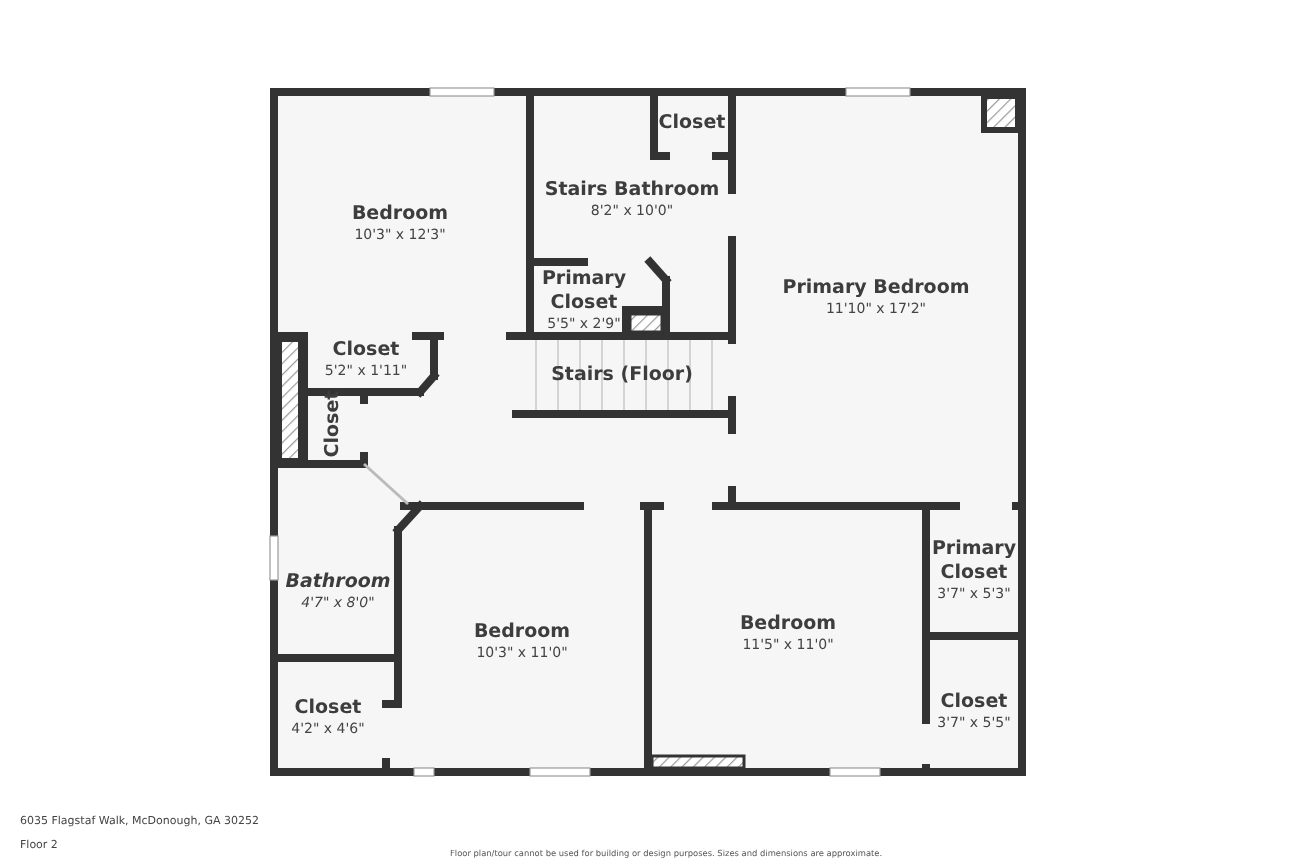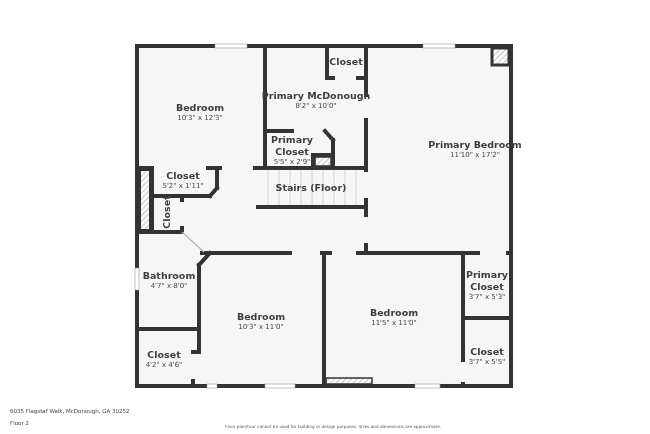--- a/index.html
+++ b/index.html
@@ -113,46 +113,46 @@
     <line x1="345" y1="170" x2="345" y2="205"></line>
     <line x1="356" y1="170" x2="356" y2="205"></line>
   </g>
 </svg>
 
 <div class="room-label" style="left:200px;top:112px;">
   <span class="room-name">Bedroom</span>
   <span class="room-dim">10'3" x 12'3"</span>
 </div>
 <div class="room-label" style="left:316px;top:100px;">
-  <span class="room-name">Primary McDonough</span>
+  <span class="room-name">Stairs Bathroom</span>
   <span class="room-dim">8'2" x 10'0"</span>
 </div>
 <div class="room-label" style="left:346px;top:62px;">
   <span class="room-name">Closet</span>
 </div>
 <div class="room-label" style="left:292px;top:150px;">
   <span class="room-name">Primary</span>
   <span class="room-name">Closet</span>
   <span class="room-dim">5'5" x 2'9"</span>
 </div>
-<div class="room-label" style="left:438px;top:149px;margin-left:37px;">
+<div class="room-label" style="left:438px;top:149px;">
   <span class="room-name">Primary Bedroom</span>
   <span class="room-dim">11'10" x 17'2"</span>
 </div>
 <div class="room-label" style="left:183px;top:180px;">
   <span class="room-name">Closet</span>
   <span class="room-dim">5'2" x 1'11"</span>
 </div>
 <div class="room-label vertical" style="left:167px;top:212px;">
   <span class="room-name">Closet</span>
 </div>
 <div class="room-label" style="left:311px;top:188px;">
   <span class="room-name">Stairs (Floor)</span>
 </div>
-<div class="room-label" style="left:169px;top:280px;">
+<div class="room-label" style="left:169px;top:296px;font-style:italic;">
   <span class="room-name">Bathroom</span>
   <span class="room-dim">4'7" x 8'0"</span>
 </div>
 <div class="room-label" style="left:261px;top:321px;">
   <span class="room-name">Bedroom</span>
   <span class="room-dim">10'3" x 11'0"</span>
 </div>
 <div class="room-label" style="left:164px;top:359px;">
   <span class="room-name">Closet</span>
   <span class="room-dim">4'2" x 4'6"</span>

